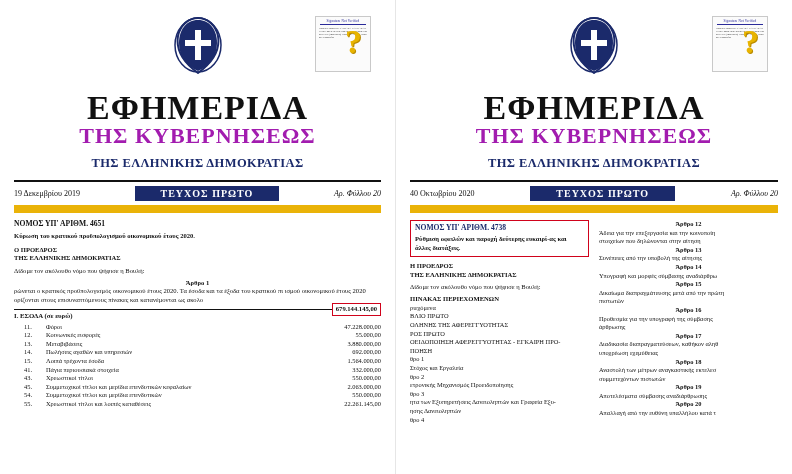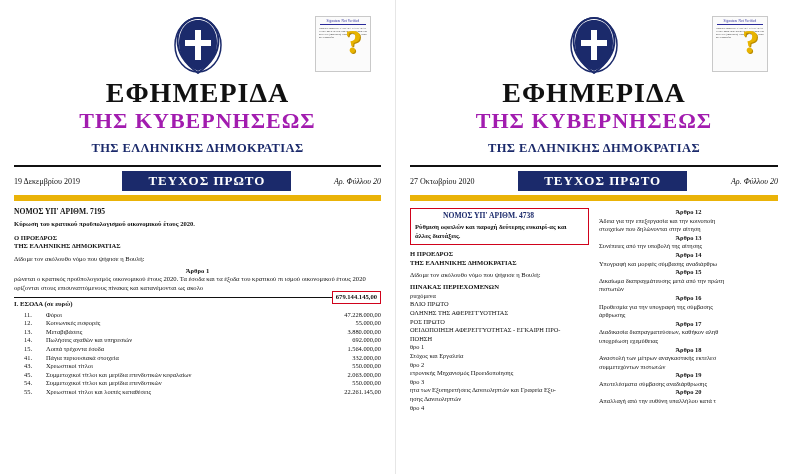--- a/index.html
+++ b/index.html
@@ -89,25 +89,25 @@
     right: 8px;
     top: 8px;
     font-size: 34px;
     line-height: 34px;
     font-weight: bold;
     color: #e8b400;
     text-shadow: 1px 1px 0 #b98a00;
     font-family: "Liberation Serif", serif;
   }
   .title1 {
-    font-size: 28px;
+    font-size: 34px;
     letter-spacing: 1px;
     font-weight: bold;
     line-height: 30px;
-    margin-top: 2px;
+    margin-top: 17px;
     color: #111;
   }
   .title2 {
     font-size: 22px;
     letter-spacing: 1px;
     font-weight: bold;
     line-height: 26px;
     color: #a21caf;
   }
   .title3 {
@@ -122,47 +122,47 @@
     border-top: 2px solid #111;
   }
 
   
   .issuebar {
     display: flex;
     align-items: center;
     justify-content: space-between;
     margin: 0 14px;
     padding: 4px 0 4px 0;
-    border-bottom: 6px solid #eab308;
+    border-bottom: 8px solid #eab308;
     font-size: 8px;
   }
   .issuebar .date { white-space: nowrap; }
   .issuebar .tefxos {
     background: #1b2a6b;
     color: #fff;
     font-weight: bold;
-    font-size: 13px;
+    font-size: 10px;
     letter-spacing: 1px;
     padding: 2px 26px;
   }
   .issuebar .sheet { white-space: nowrap; font-style: italic; }
 
   
   .body {
     padding: 7px 14px 0 14px;
     font-size: 6.6px;
     line-height: 8.4px;
   }
   .lawhead {
     font-weight: bold;
     font-size: 7.6px;
     color: #111;
     margin-bottom: 4px;
   }
-  .lawhead.blue { color: #1b2a6b; margin-left: 28px; }
+  .lawhead.blue { color: #1b2a6b; }
   .subtitle {
     font-weight: bold;
     font-size: 6.6px;
     line-height: 8.4px;
     margin-bottom: 5px;
   }
   .redbox {
     border: 1.6px solid #d0021b;
     padding: 3px 4px 4px 4px;
     margin-bottom: 5px;
@@ -246,21 +246,21 @@
 
     <div class="rule"></div>
 
     <div class="issuebar">
       <span class="date">19 Δεκεμβρίου 2019</span>
       <span class="tefxos">ΤΕΥΧΟΣ ΠΡΩΤΟ</span>
       <span class="sheet">Αρ. Φύλλου 20</span>
     </div>
 
     <div class="body">
-      <div class="lawhead">ΝΟΜΟΣ ΥΠ' ΑΡΙΘΜ. 7195</div>
+      <div class="lawhead">ΝΟΜΟΣ ΥΠ' ΑΡΙΘΜ. 4651</div>
       <div class="subtitle">Κύρωση του κρατικού προϋπολογισμού οικονομικού έτους 2020.</div>
       <div class="bold">Ο ΠΡΟΕΔΡΟΣ</div>
       <div class="bold para">ΤΗΣ ΕΛΛΗΝΙΚΗΣ ΔΗΜΟΚΡΑΤΙΑΣ</div>
       <div class="para">Δίδομε τον ακόλουθο νόμο που ψήφισε η Βουλή:</div>
       <div class="center bold">Άρθρο 1</div>
       <div class="para">ρώνεται ο κρατικός προϋπολογισμός οικονομικού έτους 2020. Τα έσοδα και τα έξοδα του κρατικού πι ισμού οικονομικού έτους 2020 ορίζονται στους επισυναπτόμενους πίνακες και κατανέμονται ως ακολο</div>
 
       <div class="tablewrap">
         <div class="hl-line"></div>
         <div class="tbl-title">Ι. ΕΣΟΔΑ (σε ευρώ)</div>
@@ -342,21 +342,21 @@
         </div>
       </div>
       <div class="title1">ΕΦΗΜΕΡΙΔΑ</div>
       <div class="title2">ΤΗΣ ΚΥΒΕΡΝΗΣΕΩΣ</div>
       <div class="title3">ΤΗΣ ΕΛΛΗΝΙΚΗΣ ΔΗΜΟΚΡΑΤΙΑΣ</div>
     </div>
 
     <div class="rule"></div>
 
     <div class="issuebar">
-      <span class="date">27 Οκτωβρίου 2020</span>
+      <span class="date">40 Οκτωβρίου 2020</span>
       <span class="tefxos">ΤΕΥΧΟΣ ΠΡΩΤΟ</span>
       <span class="sheet">Αρ. Φύλλου 20</span>
     </div>
 
     <div class="body">
       <div class="cols">
 
         <div class="col">
           <div class="redbox">
             <div class="lawhead blue">ΝΟΜΟΣ ΥΠ' ΑΡΙΘΜ. 4738</div>

